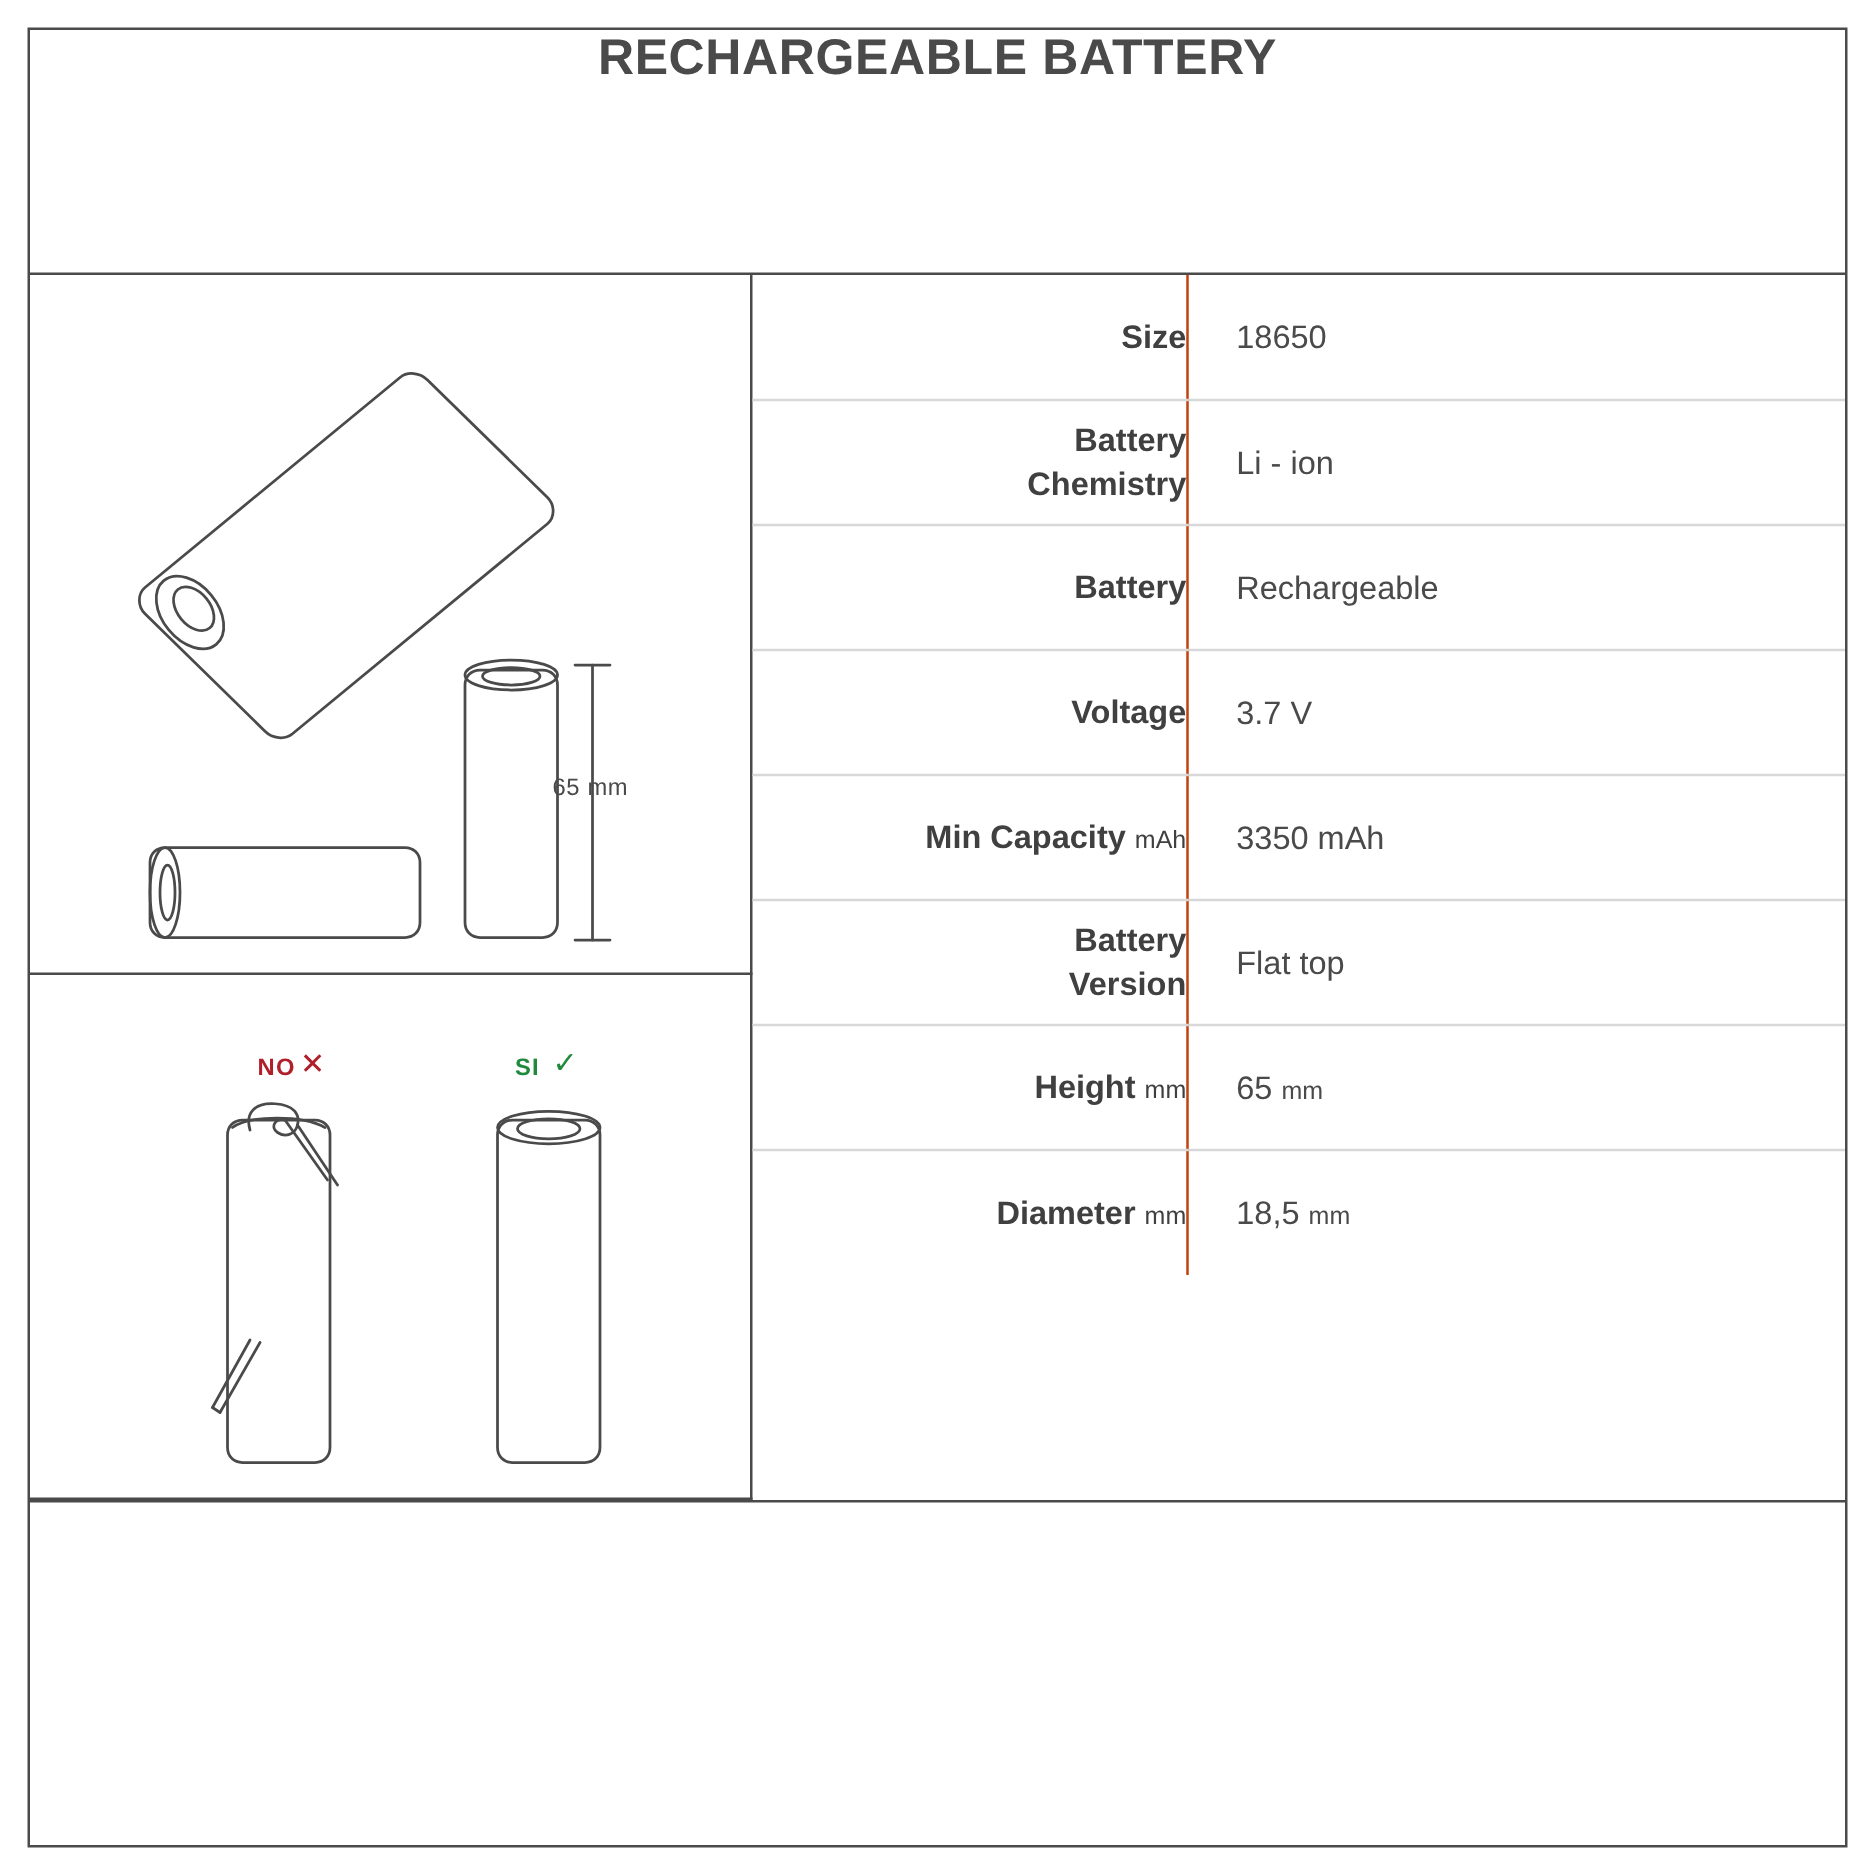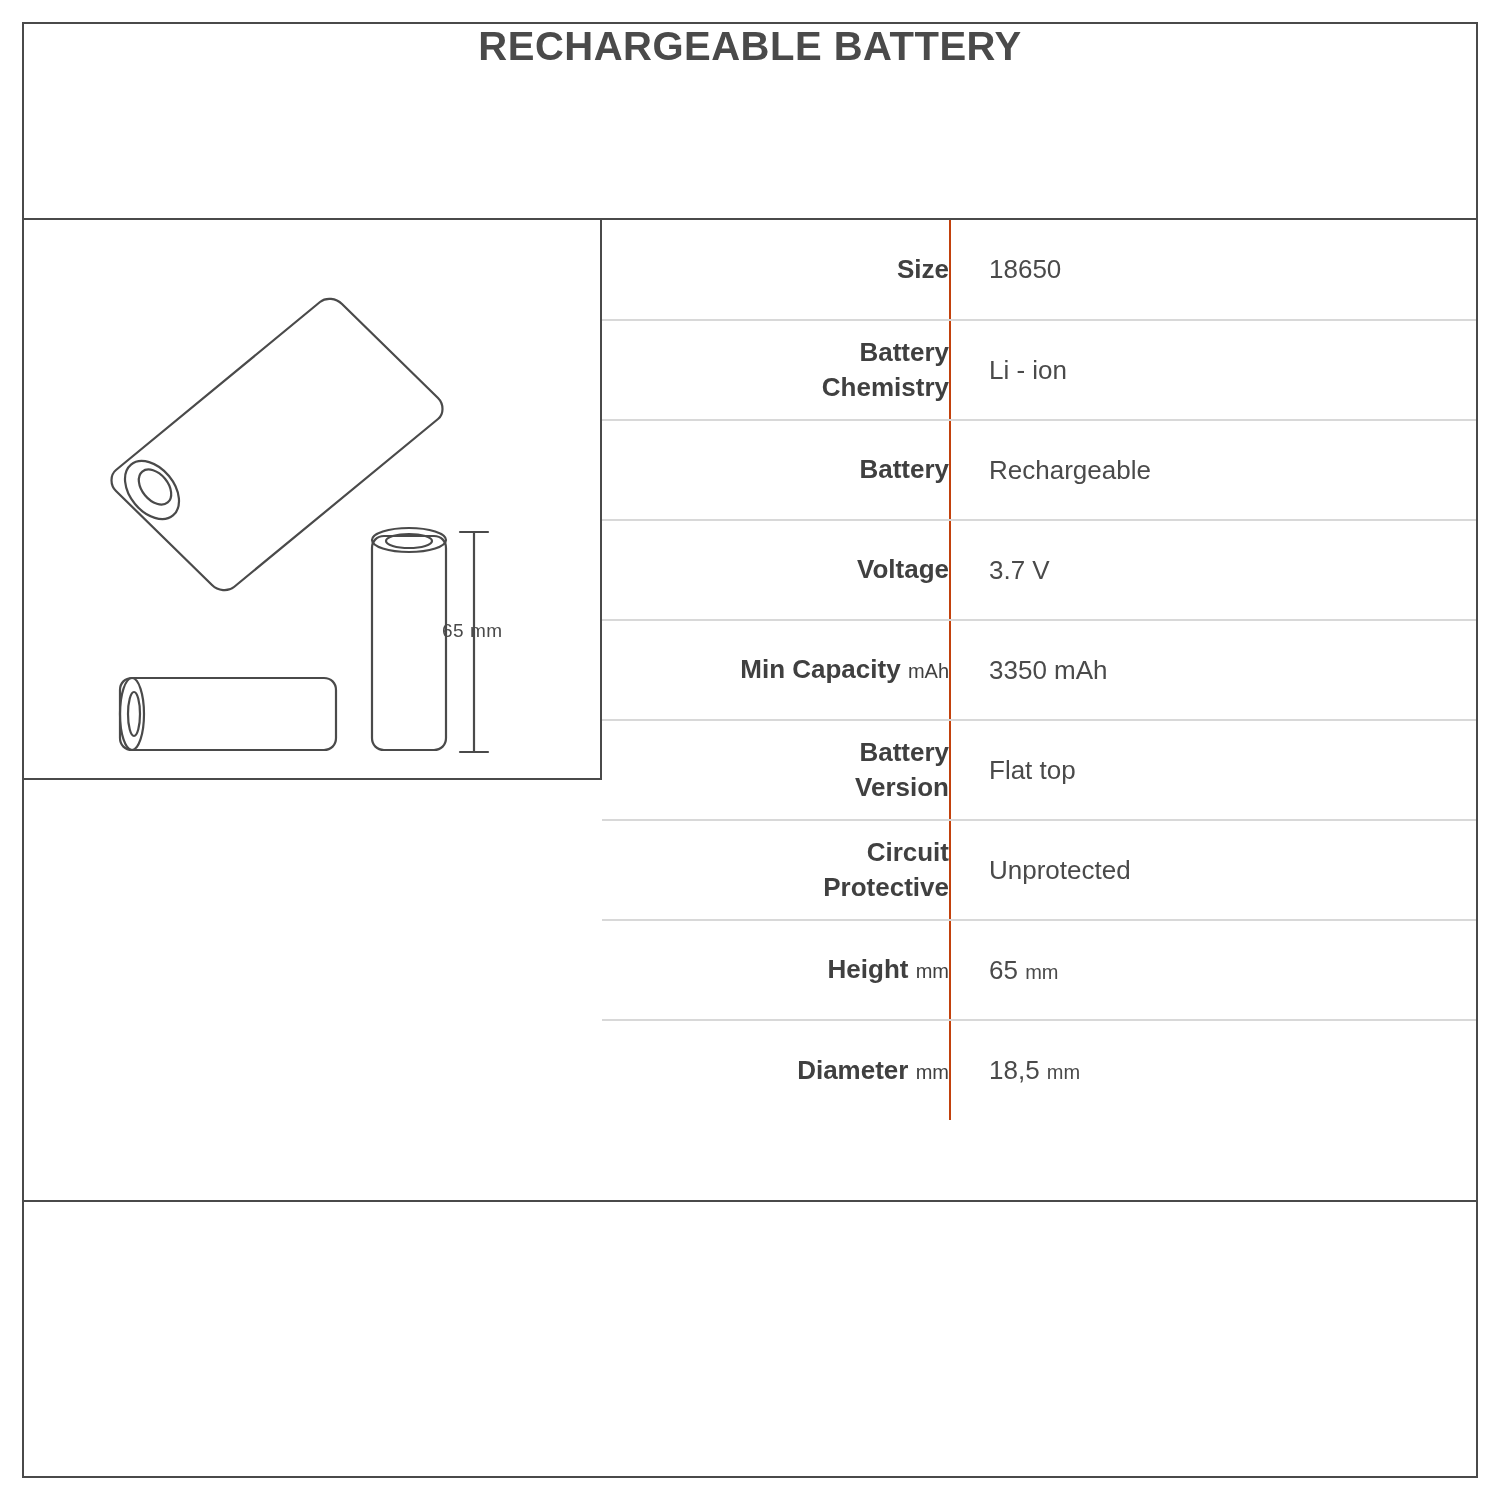--- a/index.html
+++ b/index.html
@@ -168,20 +168,46 @@
         <ellipse cx="385" cy="321" rx="23" ry="7"></ellipse>
 
         <line x1="450" y1="312" x2="450" y2="532"></line>
         <line x1="436" y1="312" x2="464" y2="312"></line>
         <line x1="436" y1="532" x2="464" y2="532"></line>
       </g>
     </svg>
     <div class="dim-label" style="left:418px; top:400px;">65 mm</div>
   </div>
 
+  <div class="panel-bottom">
+    <div class="tag no" style="left:182px; top:64px;">NO</div>
+    <div class="mark x" style="left:216px; top:60px;">✕</div>
+    <div class="tag si" style="left:388px; top:64px;">SI</div>
+    <div class="mark check" style="left:418px; top:59px;">✓</div>
+
+    <svg class="panel-svg" width="578" height="420" viewBox="0 0 578 420">
+      <g fill="none" stroke="#4a4a4a" stroke-width="2.2" stroke-linejoin="round" stroke-linecap="round">
+
+        <path d="M158 128 C158 121 163 116 170 116 L228 116 C235 116 240 121 240 128 L240 378 C240 385 235 390 228 390 L170 390 C163 390 158 385 158 378 Z"></path>
+        <path d="M162 122 C176 112 218 112 236 122"></path>
+
+        <path d="M176 124 C172 110 180 102 196 103 C212 104 216 112 214 120 C212 128 204 130 198 126 C192 122 196 114 204 116"></path>
+        <path d="M214 120 L246 168"></path>
+        <path d="M204 116 L238 164"></path>
+
+        <path d="M176 292 L146 346"></path>
+        <path d="M184 294 L152 350"></path>
+        <path d="M146 346 L152 350"></path>
+
+        <path d="M374 128 C374 121 379 116 386 116 L444 116 C451 116 456 121 456 128 L456 378 C456 385 451 390 444 390 L386 390 C379 390 374 385 374 378 Z"></path>
+        <ellipse cx="415" cy="122" rx="41" ry="13"></ellipse>
+        <ellipse cx="415" cy="123" rx="25" ry="8"></ellipse>
+      </g>
+    </svg>
+  </div>
 
   <div class="panel-bottom-sep"></div>
 
   <table class="spec-table">
     <tbody>
       <tr>
         <td class="k"><span>Size</span></td>
         <td class="v"><span>18650</span></td>
       </tr>
       <tr>
@@ -198,24 +224,20 @@
       </tr>
       <tr>
         <td class="k"><span>Min Capacity</span> <span class="unit">mAh</span></td>
         <td class="v"><span>3350 mAh</span></td>
       </tr>
       <tr>
         <td class="k">Battery<br>Version</td>
         <td class="v"><span>Flat top</span></td>
       </tr>
       <tr>
-        <td class="k">Circuit<br>Protective</td>
-        <td class="v"><span>Unprotected</span></td>
-      </tr>
-      <tr>
         <td class="k"><span>Height</span> <span class="unit">mm</span></td>
         <td class="v"><span>65</span> <span class="unit">mm</span></td>
       </tr>
       <tr>
         <td class="k"><span>Diameter</span> <span class="unit">mm</span></td>
         <td class="v"><span>18,5</span> <span class="unit">mm</span></td>
       </tr>
     </tbody>
   </table>
 

